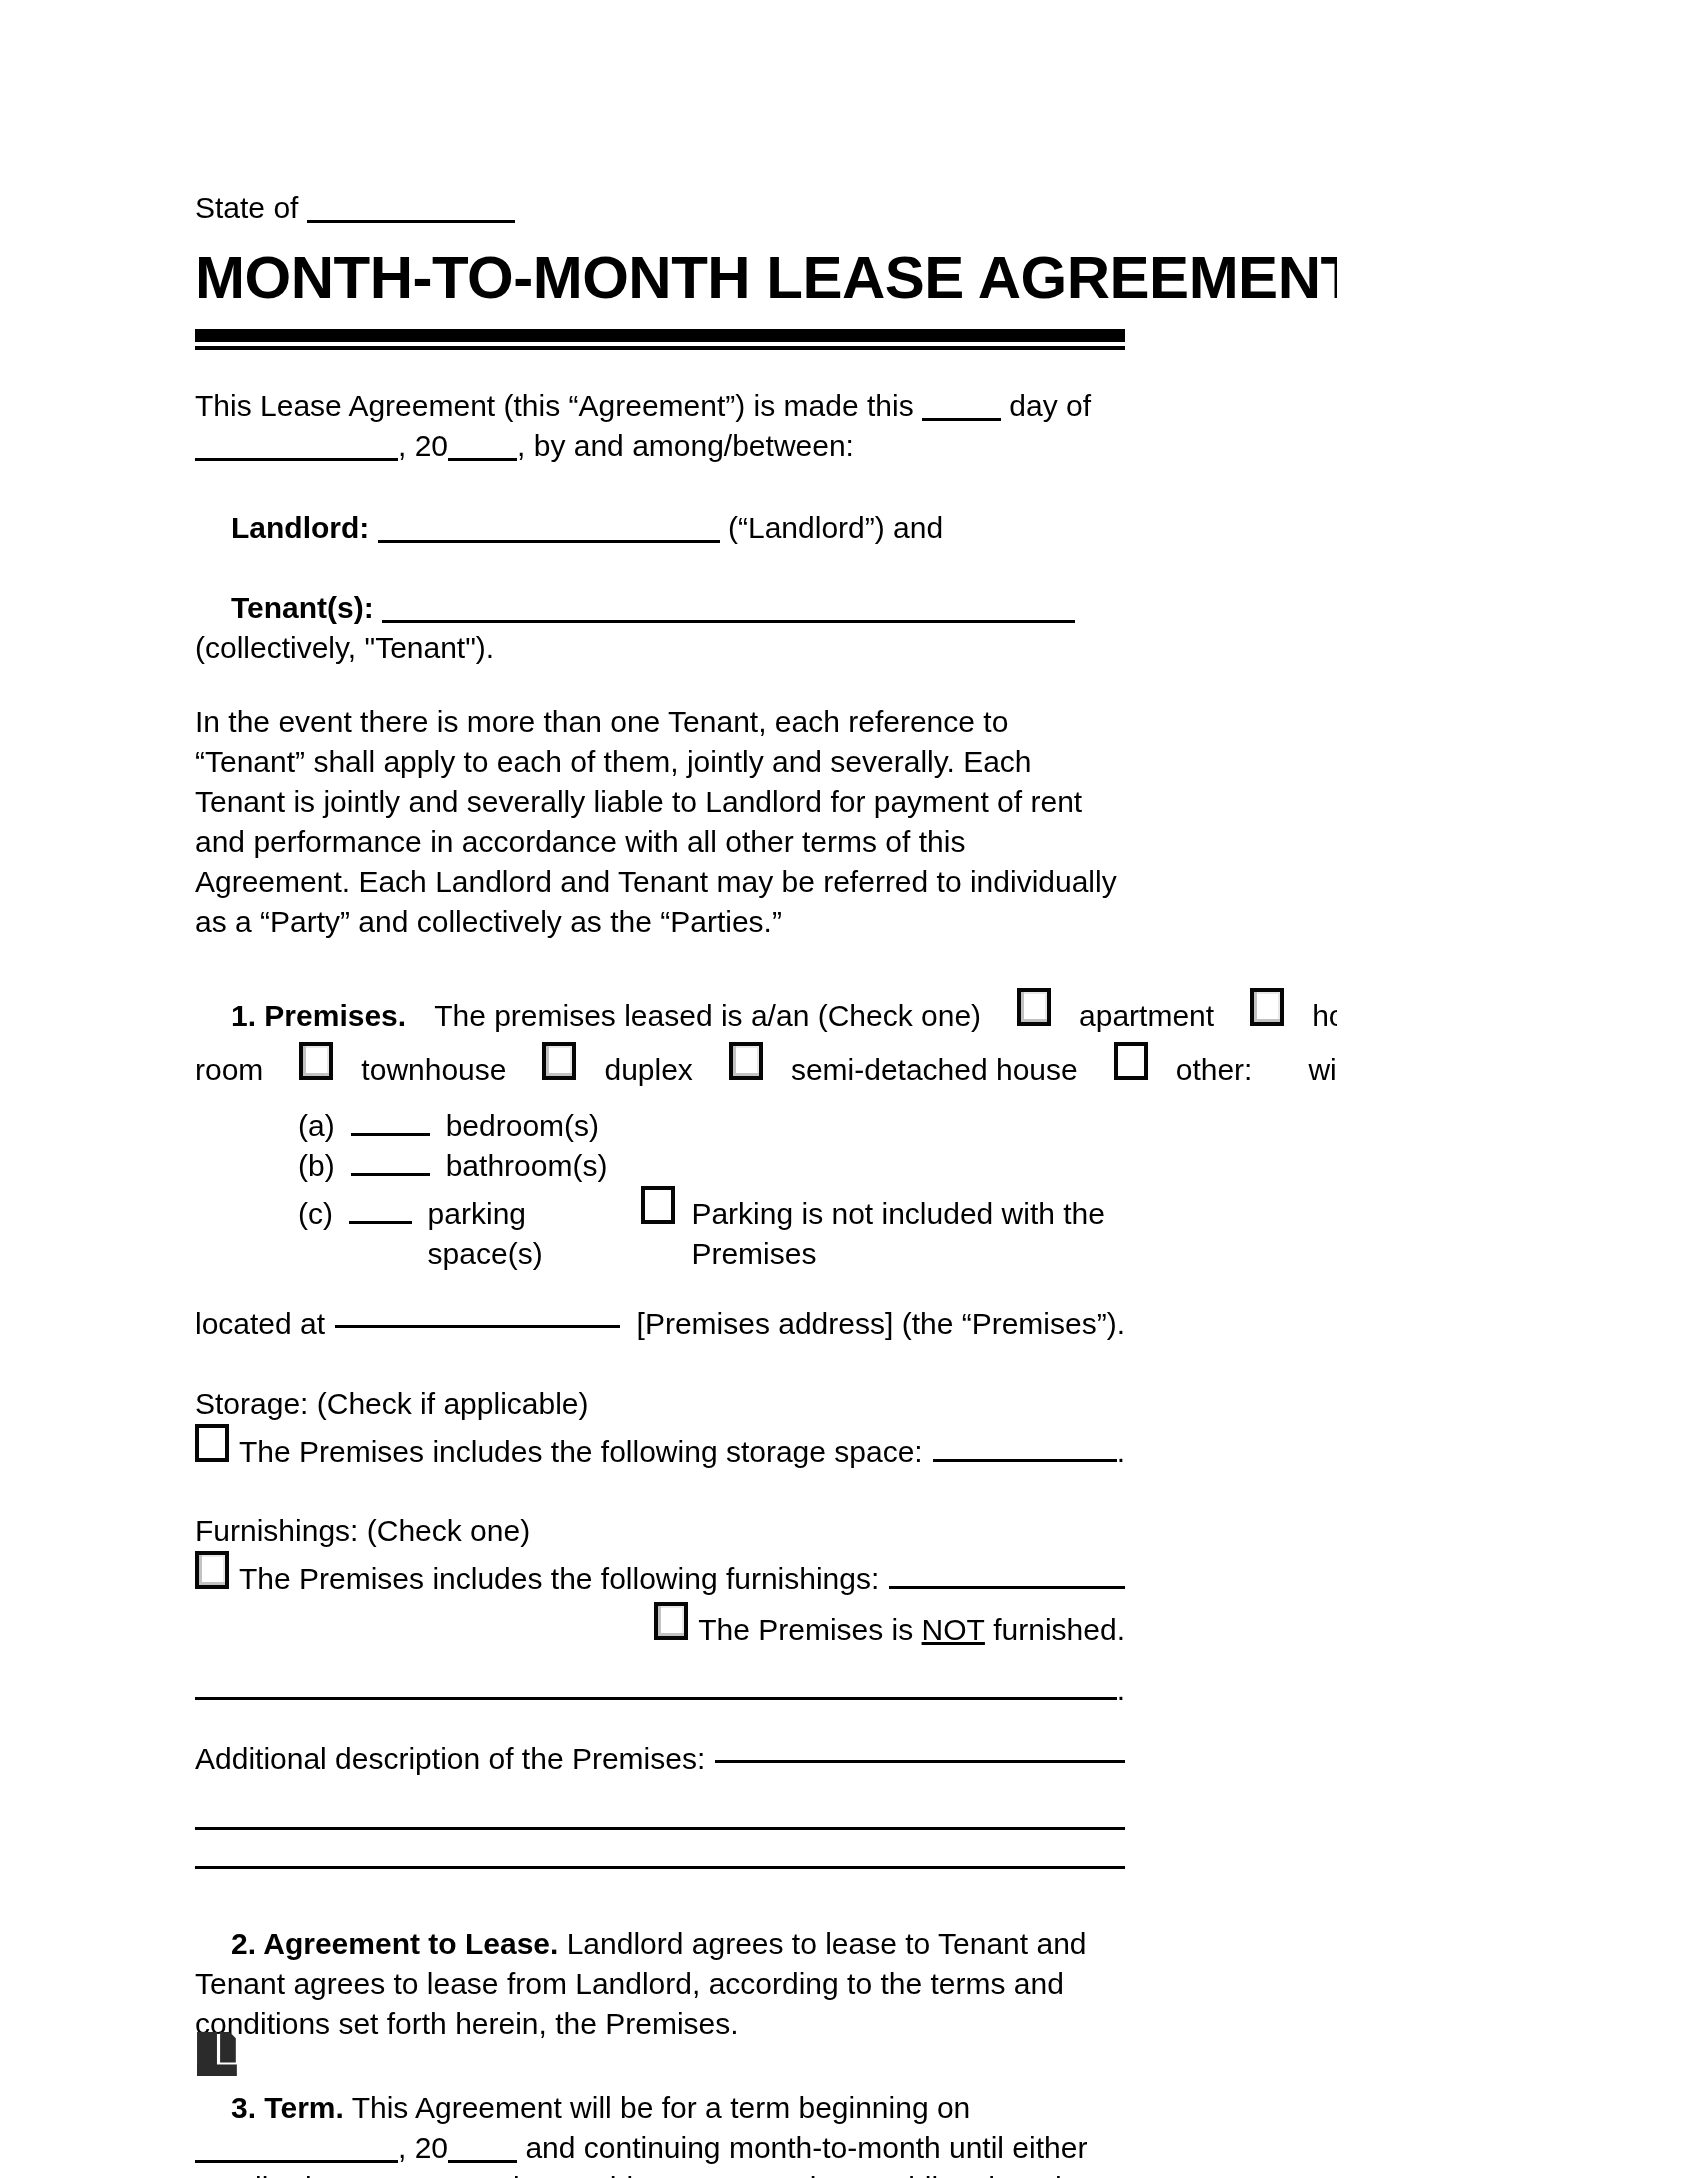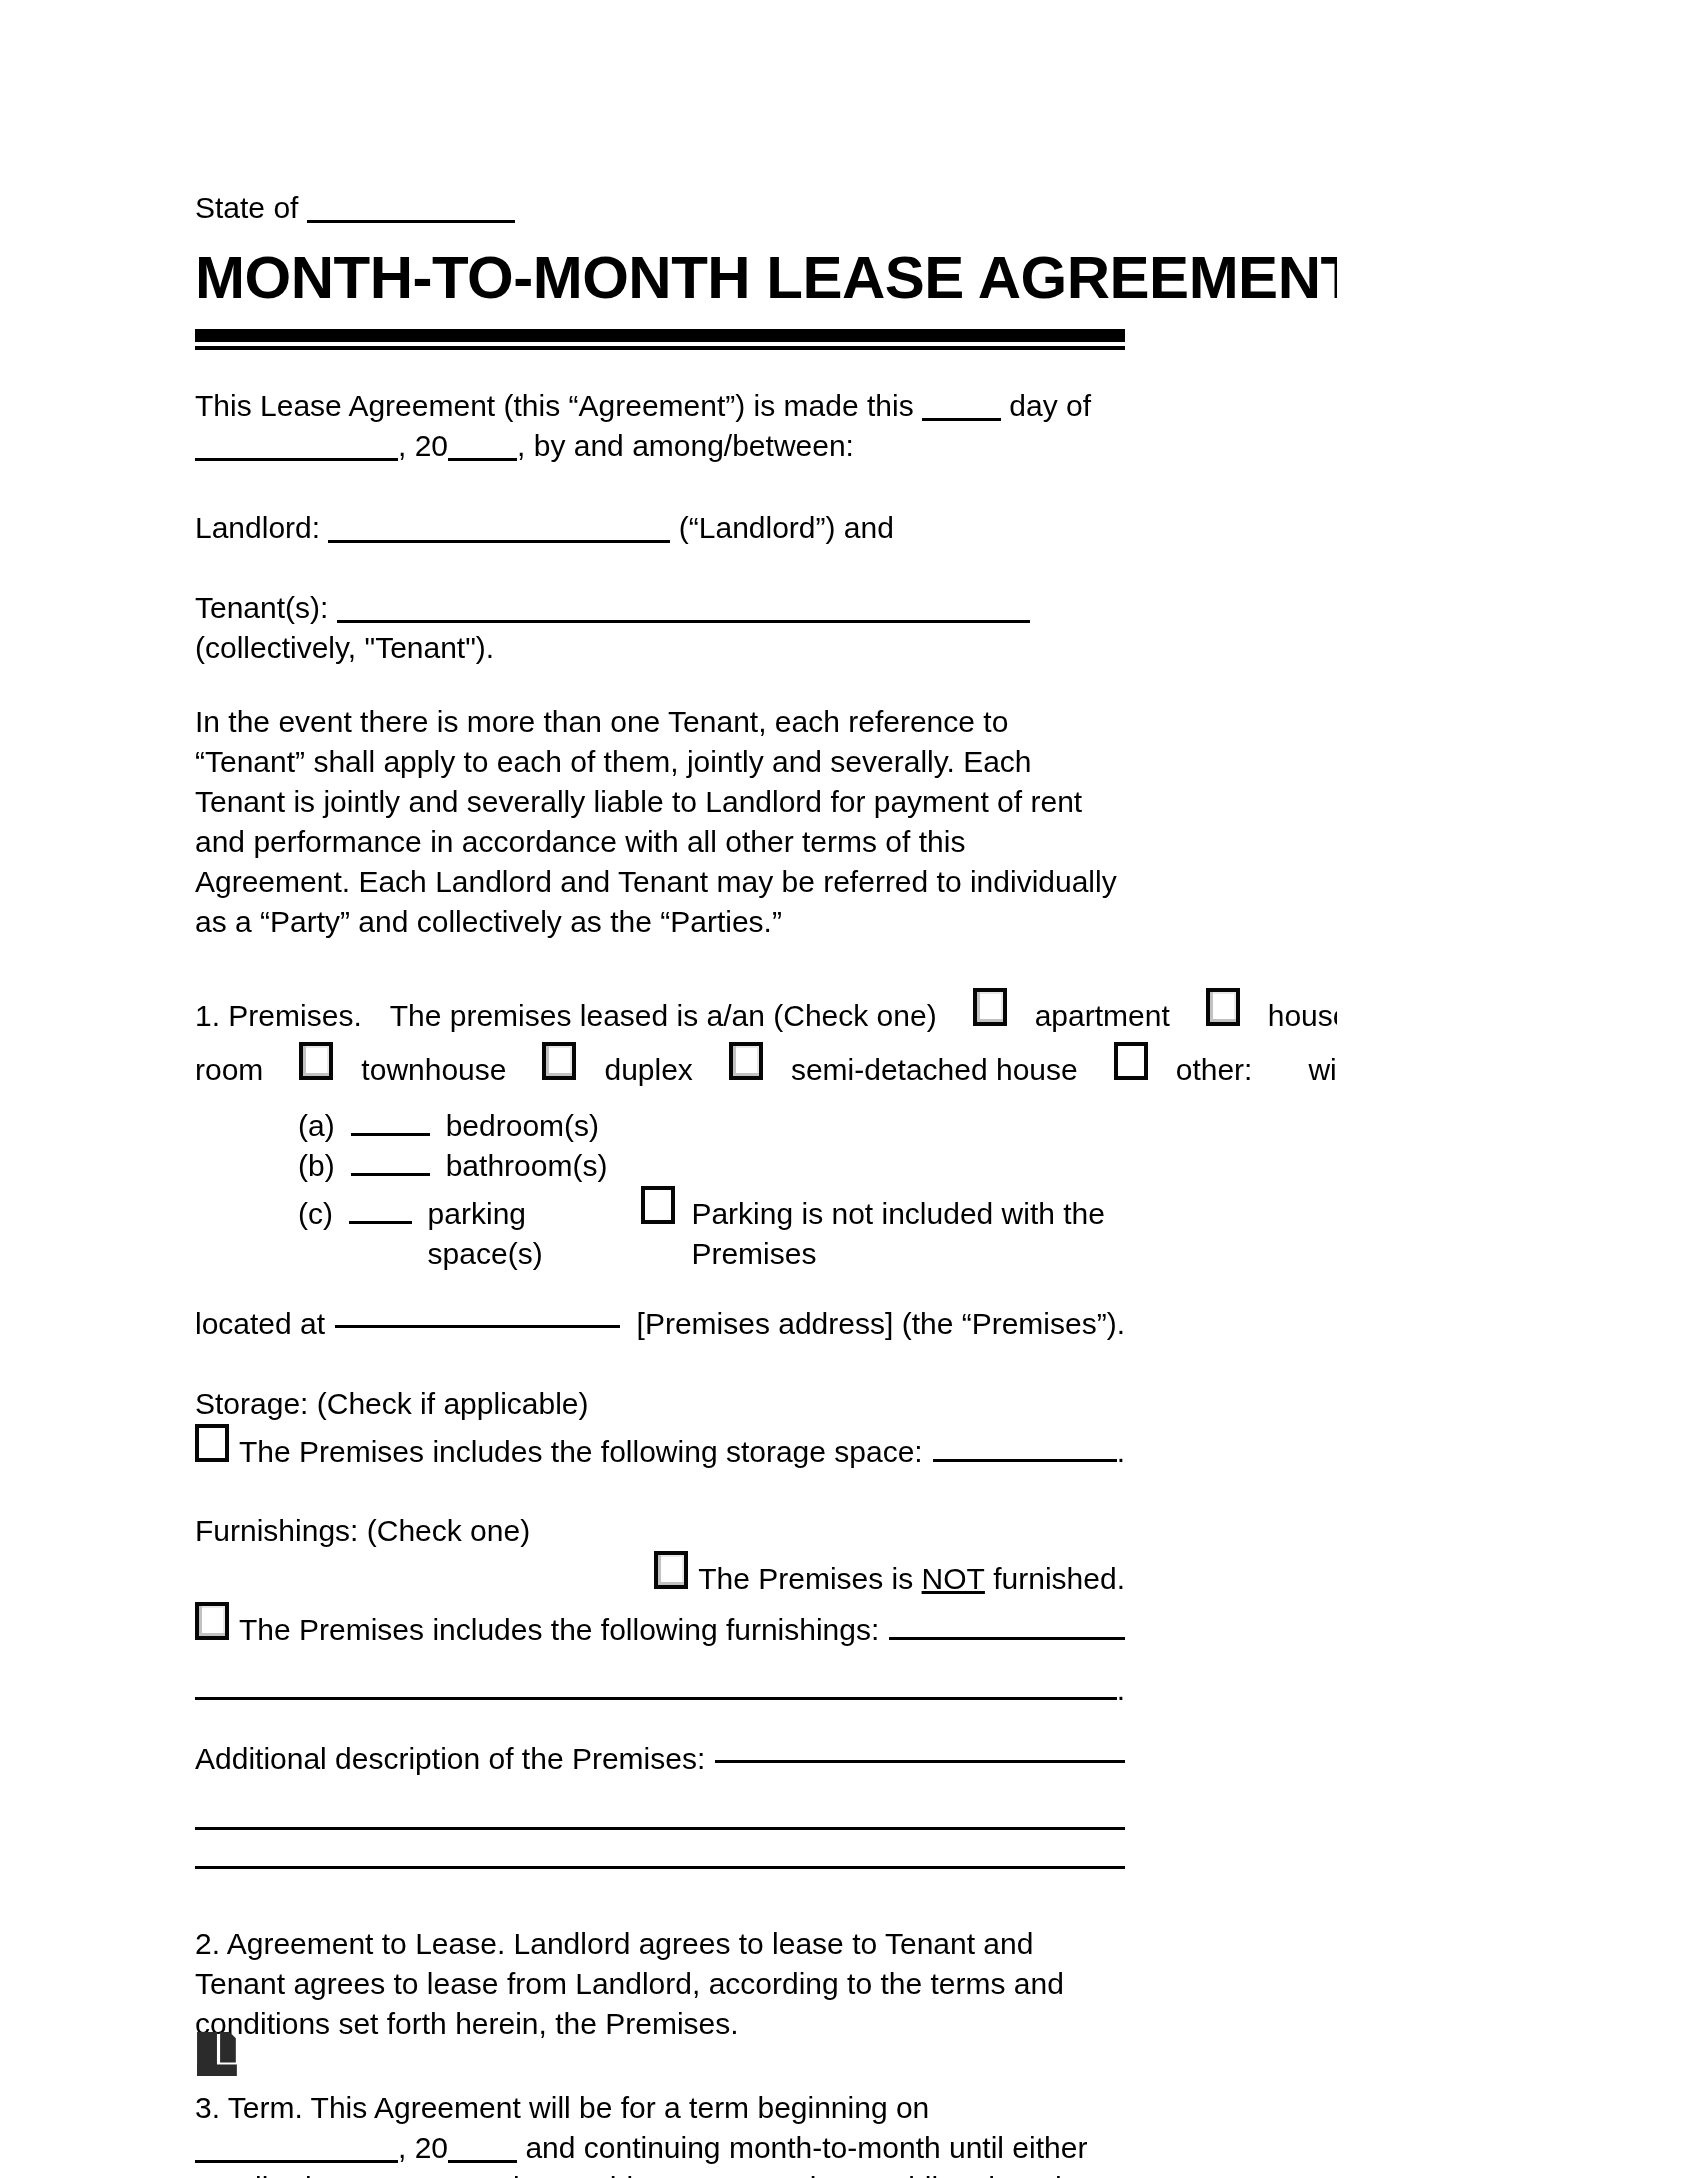--- a/index.html
+++ b/index.html
@@ -41,21 +41,21 @@
     display:inline-block; flex:0 0 auto;
     width:26px; height:30px;
     border:4px solid #060606;
     background:#fff;
     margin-bottom:-6px;
   }
   .cb.shade { box-shadow: inset 3px -3px 0 0 #c2c2c2, inset -2px 2px 0 0 #e8e8e8; }
 
   .hr-line { height:0; border-bottom:3px solid #000; }
 
-  b { font-weight:normal; }
+  b { font-weight:bold;margin-left:36px; }
   .u { text-decoration:underline; }
 
   
   .mt10{margin-top:10px}.mt14{margin-top:14px}.mt26{margin-top:26px}.mt30{margin-top:30px}
   .mt34{margin-top:34px}.mt36{margin-top:36px}.mt40{margin-top:40px}.mt42{margin-top:42px}
   .mt44{margin-top:44px}.mt46{margin-top:46px}.mt48{margin-top:48px}.mt56{margin-top:55px}
 
   .prem-line { line-height:53px; white-space:nowrap; display:flex; align-items:baseline; gap:28px; }
   .prem-line .cb { margin-left:8px; }
   .abc { margin-left:103px; display:flex; align-items:baseline; gap:16px; line-height:40px; }
@@ -154,26 +154,26 @@
   <div class="opt-row">
     <span class="cb"></span>
     <span class="gapR">The Premises includes the following storage space:</span>
     <span class="fill"></span>
     <span>.</span>
   </div>
 
   <div class="mt36">Furnishings: (Check one)</div>
   <div class="opt-row">
     <span class="cb shade"></span>
+    <span class="gapR">The Premises includes the following furnishings:</span>
+    <span class="fill"></span>
+  </div>
+  <div class="opt-row">
+    <span class="cb shade"></span>
     <span>The Premises is</span>&nbsp;<span class="u">NOT</span>&nbsp;<span>furnished.</span>
-  </div>
-  <div class="opt-row">
-    <span class="cb shade"></span>
-    <span class="gapR">The Premises includes the following furnishings:</span>
-    <span class="fill"></span>
   </div>
   <div class="opt-row mt14">
     <span class="fill"></span>
     <span>.</span>
   </div>
 
   <div class="row mt26">
     <span class="gapR">Additional description of the Premises:</span>
     <span class="fill"></span>
   </div>

